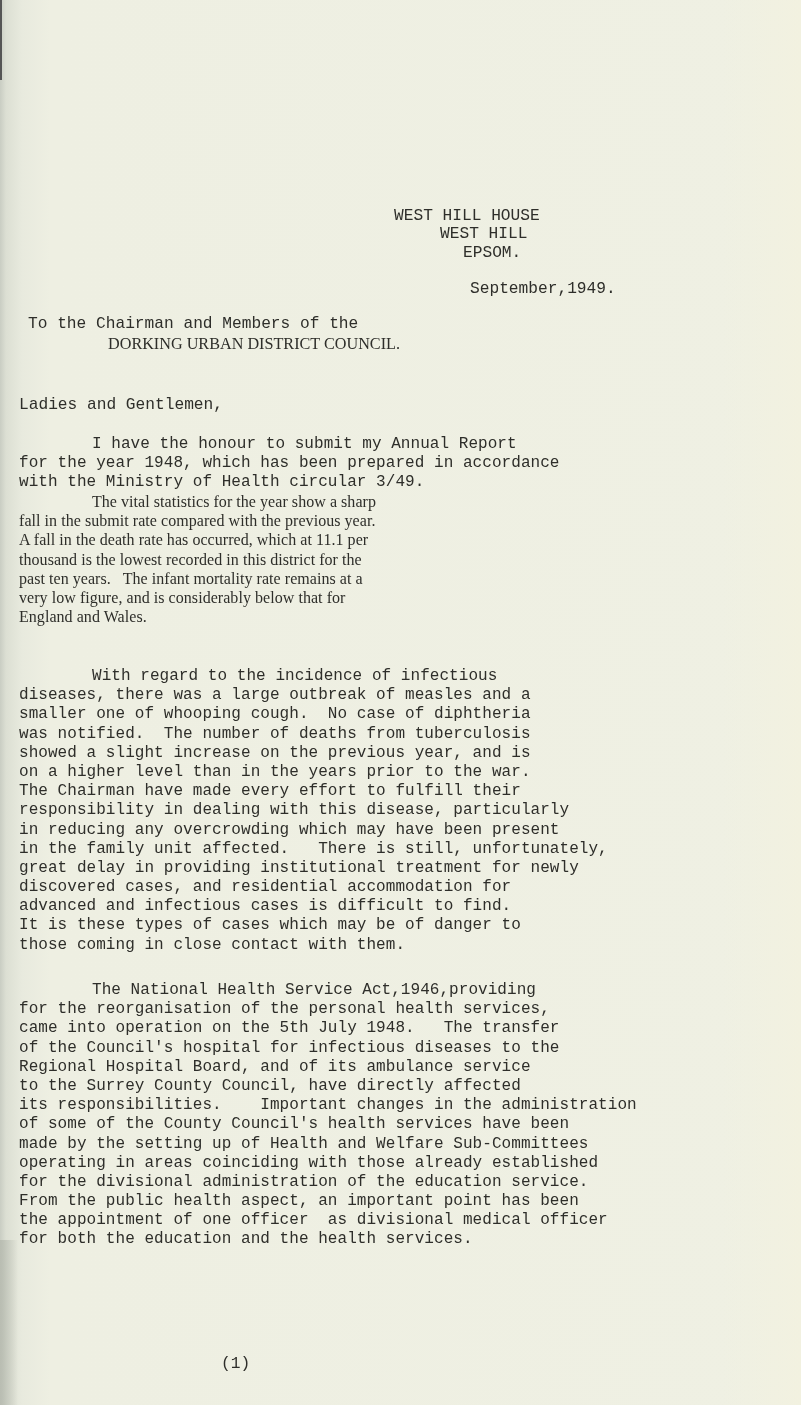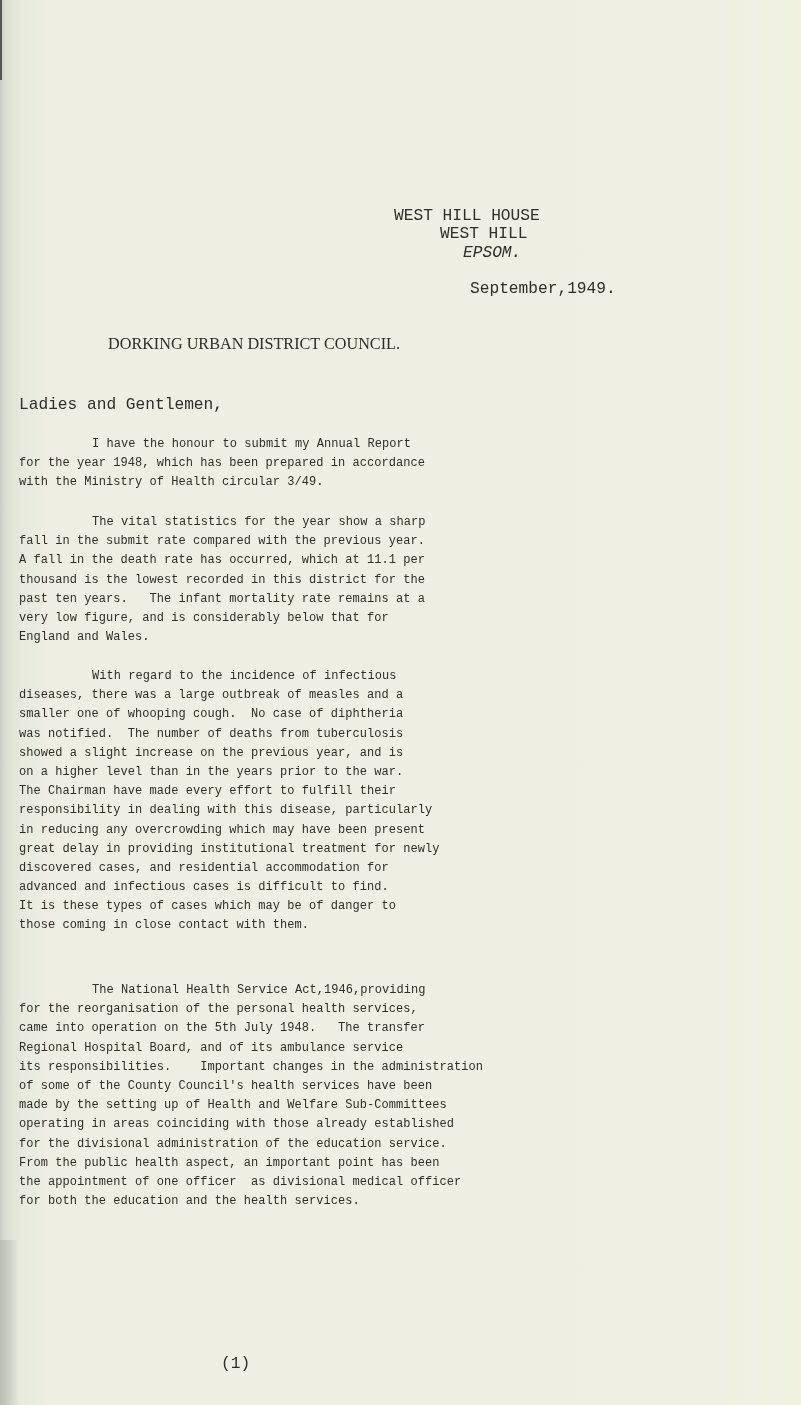--- a/index.html
+++ b/index.html
@@ -37,21 +37,21 @@
     }
     .spine-bottom {
       position: absolute;
       left: 0; top: 1240px;
       width: 18px; height: 165px;
       background: linear-gradient(to right, #b9bdb2, rgba(200,204,194,0));
     }
     .line {
       position: absolute;
       white-space: pre;
-      font-size: 12px;
+      font-size: 16px;
       letter-spacing: 0.05px;
       line-height: 19px;
     }
     .addr {
       position: absolute;
       white-space: pre;
       font-size: 16.2px;
       line-height: 19px;
     }
     .para { position: absolute; left: 19px; }
@@ -60,66 +60,70 @@
   </style>
 </head>
 <body>
 
 <div class="page">
   <div class="spine"></div>
   <div class="spine-bottom"></div>
 
   <div class="addr" style="left:394px; top:207px;">WEST HILL HOUSE</div>
   <div class="addr" style="left:440px; top:225px;">WEST HILL</div>
-  <div class="addr" style="left:463px; top:244px;font-style:italic;">EPSOM.</div>
+  <div class="addr" style="left:463px; top:244px;">EPSOM.</div>
 
   <div class="addr" style="left:470px; top:280px;">September,1949.</div>
 
+  <div class="addr" style="left:28px; top:315px;">To the Chairman and Members of the</div>
   <div class="addr" style="left:108px; top:335px;font-family:Liberation Serif, serif;">DORKING URBAN DISTRICT COUNCIL.</div>
 
   <div class="addr" style="left:19px; top:396px;">Ladies and Gentlemen,</div>
 
   <div class="para" style="top:435px;">
     <span class="line indent">I have the honour to submit my Annual Report</span>
     <span class="line">for the year 1948, which has been prepared in accordance</span>
     <span class="line">with the Ministry of Health circular 3/49.</span>
   </div>
 
-  <div class="para" style="top:513px;">
+  <div class="para" style="top:492px;font-family:Liberation Serif, serif;">
     <span class="line indent">The vital statistics for the year show a sharp</span>
     <span class="line">fall in the submit rate compared with the previous year.</span>
     <span class="line">A fall in the death rate has occurred, which at 11.1 per</span>
     <span class="line">thousand is the lowest recorded in this district for the</span>
     <span class="line">past ten years.   The infant mortality rate remains at a</span>
     <span class="line">very low figure, and is considerably below that for</span>
     <span class="line">England and Wales.</span>
   </div>
 
   <div class="para" style="top:667px;">
     <span class="line indent">With regard to the incidence of infectious</span>
     <span class="line">diseases, there was a large outbreak of measles and a</span>
     <span class="line">smaller one of whooping cough.  No case of diphtheria</span>
     <span class="line">was notified.  The number of deaths from tuberculosis</span>
     <span class="line">showed a slight increase on the previous year, and is</span>
     <span class="line">on a higher level than in the years prior to the war.</span>
     <span class="line">The Chairman have made every effort to fulfill their</span>
     <span class="line">responsibility in dealing with this disease, particularly</span>
     <span class="line">in reducing any overcrowding which may have been present</span>
+    <span class="line">in the family unit affected.   There is still, unfortunately,</span>
     <span class="line">great delay in providing institutional treatment for newly</span>
     <span class="line">discovered cases, and residential accommodation for</span>
     <span class="line">advanced and infectious cases is difficult to find.</span>
     <span class="line">It is these types of cases which may be of danger to</span>
     <span class="line">those coming in close contact with them.</span>
   </div>
 
   <div class="para" style="top:972px;margin-top:9px;">
     <span class="line indent">The National Health Service Act,1946,providing</span>
     <span class="line">for the reorganisation of the personal health services,</span>
     <span class="line">came into operation on the 5th July 1948.   The transfer</span>
+    <span class="line">of the Council's hospital for infectious diseases to the</span>
     <span class="line">Regional Hospital Board, and of its ambulance service</span>
+    <span class="line">to the Surrey County Council, have directly affected</span>
     <span class="line">its responsibilities.    Important changes in the administration</span>
     <span class="line">of some of the County Council's health services have been</span>
     <span class="line">made by the setting up of Health and Welfare Sub-Committees</span>
     <span class="line">operating in areas coinciding with those already established</span>
     <span class="line">for the divisional administration of the education service.</span>
     <span class="line">From the public health aspect, an important point has been</span>
     <span class="line">the appointment of one officer  as divisional medical officer</span>
     <span class="line">for both the education and the health services.</span>
   </div>
 

